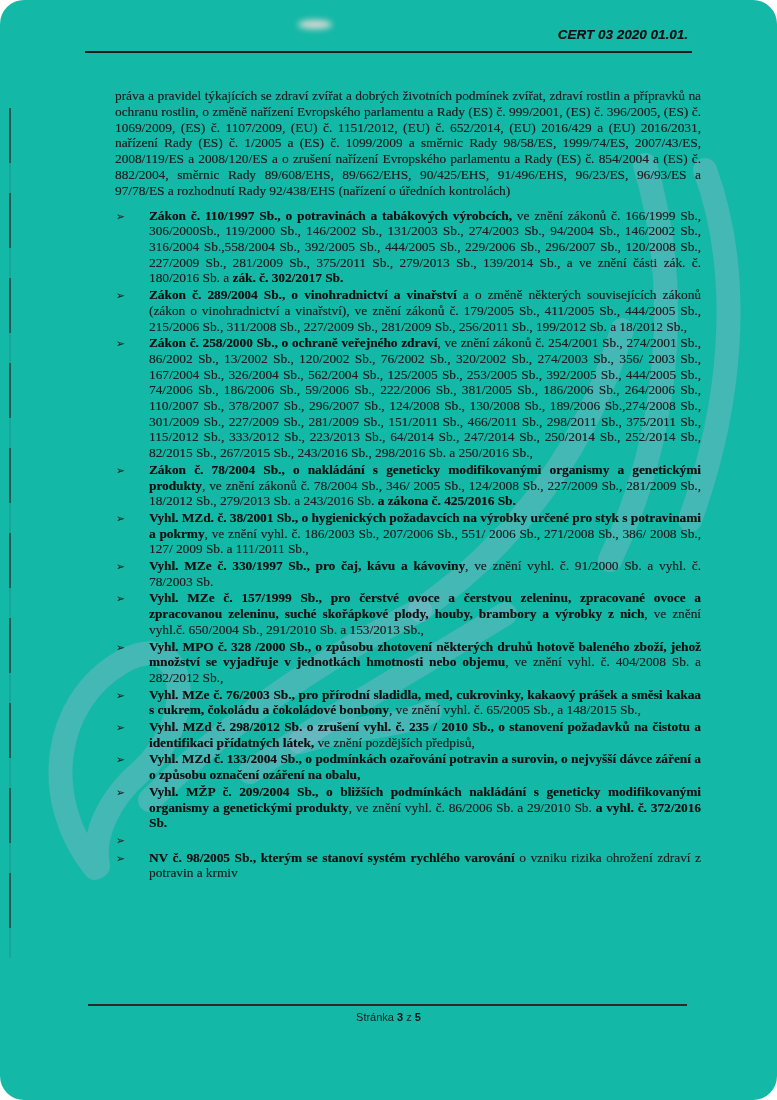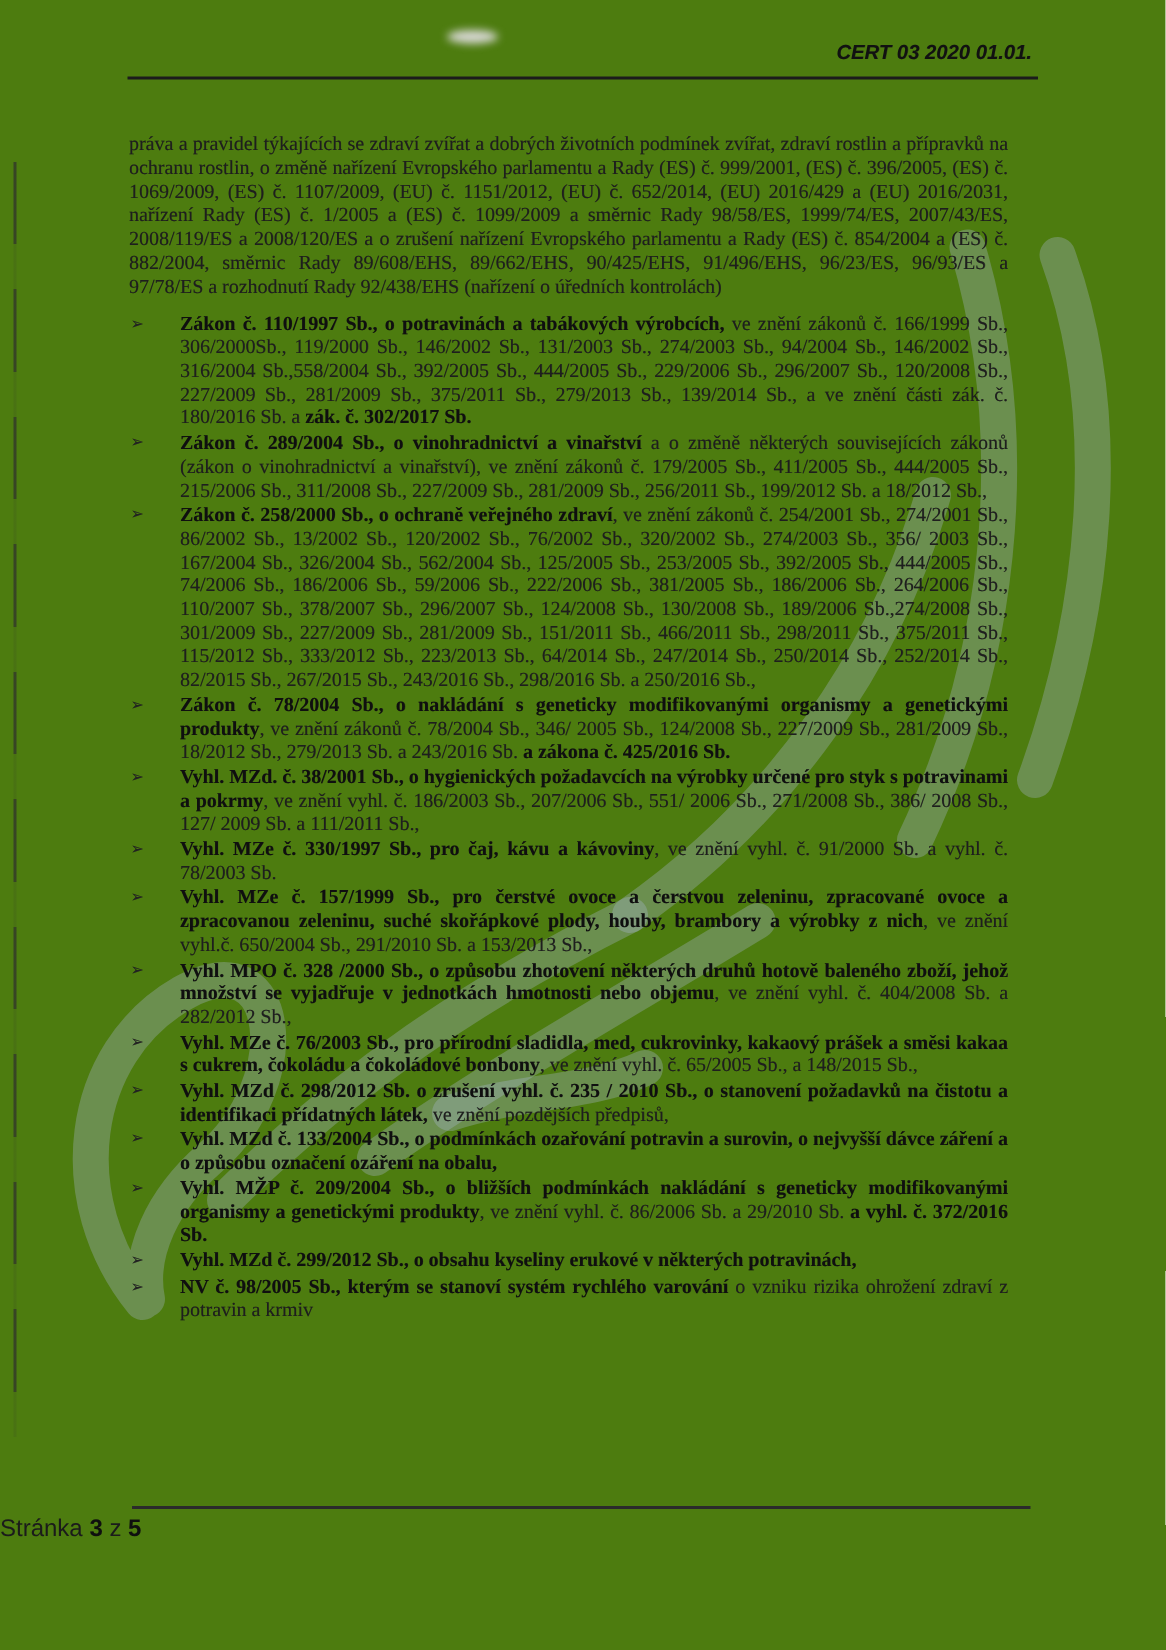--- a/index.html
+++ b/index.html
@@ -1,19 +1,20 @@
 <!DOCTYPE html>
 <html lang="cs"><head>
 <meta charset="utf-8">
 <style>
   html, body { margin:0; padding:0; background:#ffffff; }
   .sheet {
     position:relative; width:777px; height:1100px;
-    background:#4d7c0f; overflow:hidden;
+    background:#14b8a6; overflow:hidden;
     font-family:"Liberation Serif", serif;
+    border-radius:24px;
   }
   
   .watermark { position:absolute; left:0; top:0; z-index:0; }
   
   .edge-line {
     position:absolute; left:9px; top:108px; width:2px; height:850px; z-index:0;
     background:repeating-linear-gradient(180deg,
       rgba(45,45,45,0.70) 0 55px, rgba(45,45,45,0.12) 55px 85px);
   }
   .smudge {
@@ -24,42 +25,42 @@
     position:absolute; top:27px; left:85px; width:603px; z-index:1;
     text-align:right; font-family:"Liberation Sans", sans-serif;
     font-weight:bold; font-style:italic; font-size:13.5px; color:#111;
     text-shadow:0.2px 0.2px 0.35px rgba(30,30,30,0.5);
   }
   .header-rule {
     position:absolute; top:51px; left:85px; width:607px; height:2px;
     background:#1c1c1c; z-index:1;
   }
   .content {
-    position:absolute; top:88px; left:86px; width:586px; height:912px;
+    position:absolute; top:88px; left:115px; width:586px; height:912px;
     overflow:hidden; z-index:1;
     font-size:13.3px; color:#1e1e1e;
     text-shadow:0.2px 0.2px 0.35px rgba(30,30,30,0.5);
   }
   .intro { margin:0 0 9px 0; text-align:justify; line-height:15.8px; }
   .list-item { display:flex; align-items:flex-start; margin-bottom:1px; }
   .bullet {
     flex:0 0 33px; padding-left:1px; padding-top:1px;
     font-family:"DejaVu Sans", sans-serif; font-size:10.5px;
     line-height:15.7px; color:#222;
   }
   .item-text { flex:1; margin:0; text-align:justify; line-height:15.7px; }
   b { font-weight:bold; color:#0f0f0f; }
   .footer-rule {
     position:absolute; top:1004px; left:88px; width:599px; height:1.6px;
     background:#2b2b2b; z-index:1;
   }
   .page-footer {
     position:absolute; top:1011px; left:0; width:777px; z-index:1;
-    font-family:"Liberation Sans", sans-serif;
-    font-size:16px; color:#1b1b1b;
+    text-align:center; font-family:"Liberation Sans", sans-serif;
+    font-size:11px; color:#1b1b1b;
   }
 </style>
 </head>
 <body>
 
 <div class="sheet">
 
   <svg class="watermark" width="777" height="1100" viewBox="0 0 777 1100" aria-hidden="true">
     <g fill="none" stroke="#aab9d7" stroke-opacity="0.32" stroke-width="24" stroke-linecap="round">
       <path d="M 95 868 C 40 800 52 702 122 662 C 190 624 198 722 140 772 C 108 800 92 836 98 866"></path>
@@ -126,21 +127,20 @@
         <div class="list-item">
           <span class="bullet">➢</span>
           <p class="item-text"><b>Vyhl. MZd č. 133/2004 Sb., o podmínkách ozařování potravin a surovin, o nejvyšší dávce záření a o způsobu označení ozáření na obalu,</b></p>
         </div>
         <div class="list-item">
           <span class="bullet">➢</span>
           <p class="item-text"><b>Vyhl. MŽP č. 209/2004 Sb., o bližších podmínkách nakládání s geneticky modifikovanými organismy a genetickými produkty</b><span>, ve znění vyhl. č. 86/2006 Sb. a 29/2010 Sb. </span><b>a vyhl. č. 372/2016 Sb.</b></p>
         </div>
         <div class="list-item">
           <span class="bullet">➢</span>
-          <p class="item-text"><b>Vyhl. MZd č. 299/2012 Sb., o obsahu kyseliny erukové v některých potravinách,</b></p>
         </div>
         <div class="list-item">
           <span class="bullet">➢</span>
           <p class="item-text"><b>NV č. 98/2005 Sb., kterým se stanoví systém rychlého varování</b><span> o vzniku rizika ohrožení zdraví z potravin a krmiv</span></p>
         </div>
       </div>
   </div>
 
   <div class="footer-rule"></div>
   <div class="page-footer">

